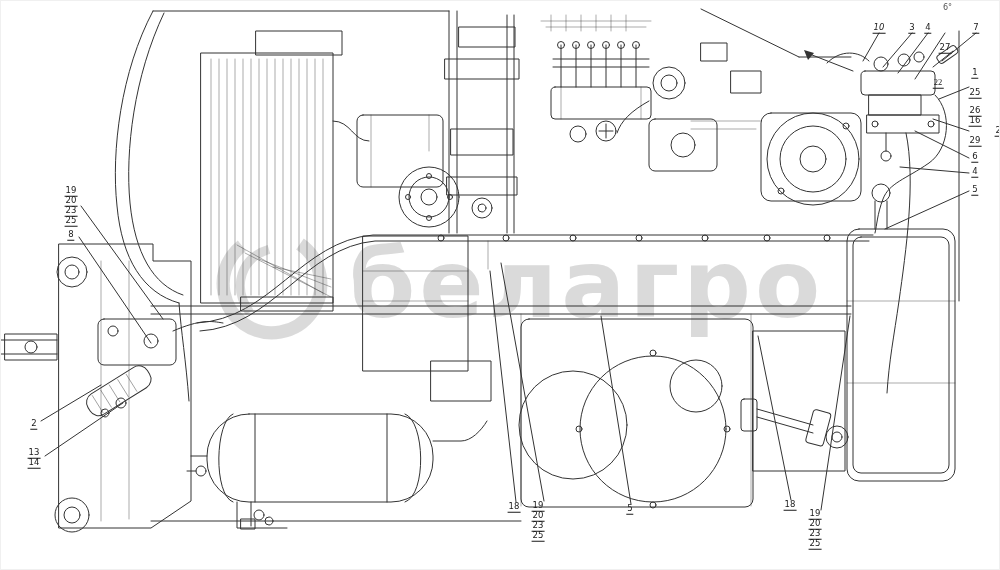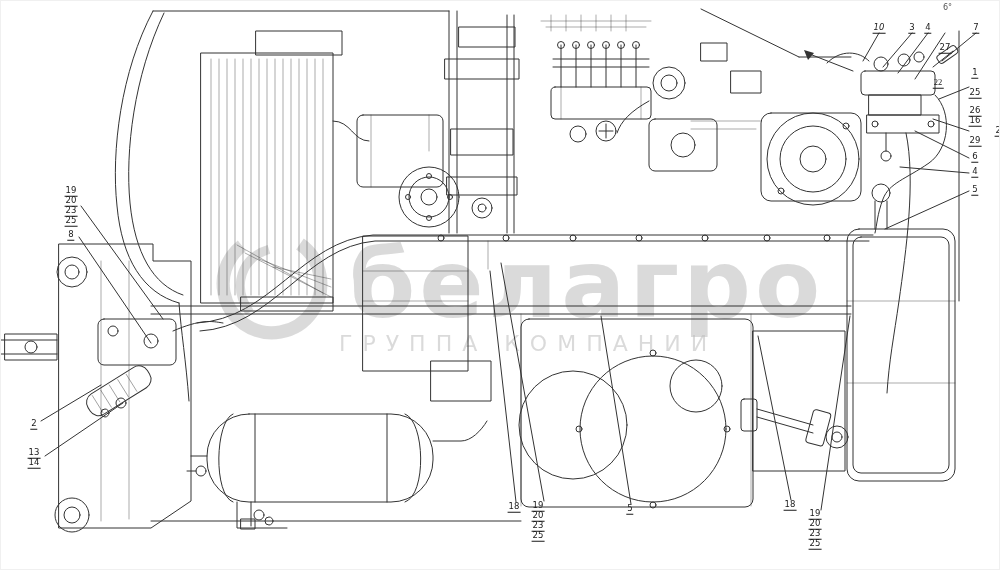--- a/index.html
+++ b/index.html
@@ -46,21 +46,20 @@
 
 <div class="stage">
 
   <div class="watermark">
     <svg class="wm-logo" viewBox="0 0 120 120">
       <circle cx="60" cy="60" r="48" stroke="currentColor" stroke-width="13" fill="none" stroke-dasharray="240 62" transform="rotate(-55 60 60)"></circle>
       <path d="M38,88 C20,62 30,34 57,26" stroke="currentColor" stroke-width="9" fill="none"></path>
     </svg>
     <span class="wm-text">белагро</span>
   </div>
-  <div class="wm-subtitle">ГРУППА КОМПАНИИ</div>
 
   <svg class="drawing" width="1000" height="570" viewBox="0 0 1000 570">
 
     <g>
       <path d="M152,10 C120,70 110,150 116,205 C121,258 142,292 178,302"></path>
       <path d="M163,12 C133,75 124,150 129,202 C134,252 152,284 182,294"></path>
       <path d="M152,10 L448,10"></path>
       <rect x="200" y="52" width="132" height="250"></rect>
       <rect x="255" y="30" width="86" height="24"></rect>
       <path class="thin" d="M210,58 V294 M218,58 V294 M226,58 V294 M234,58 V294 M242,58 V294 M250,58 V294 M258,58 V294 M266,58 V294 M274,58 V294 M282,58 V294 M290,58 V294 M298,58 V294 M306,58 V294 M314,58 V294 M322,58 V294"></path>

